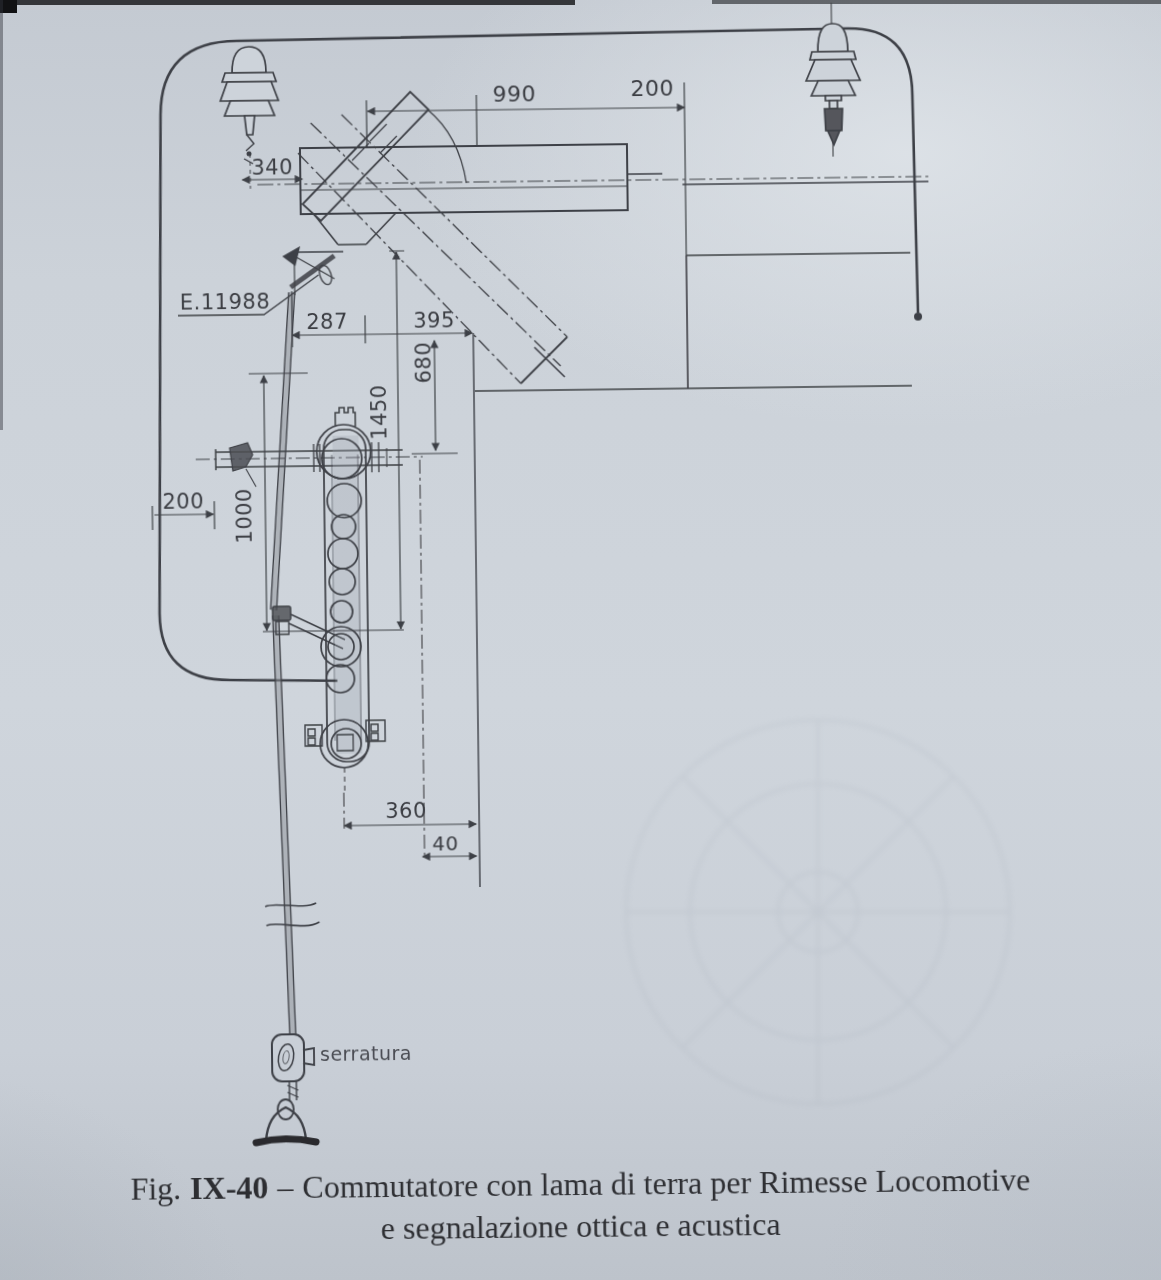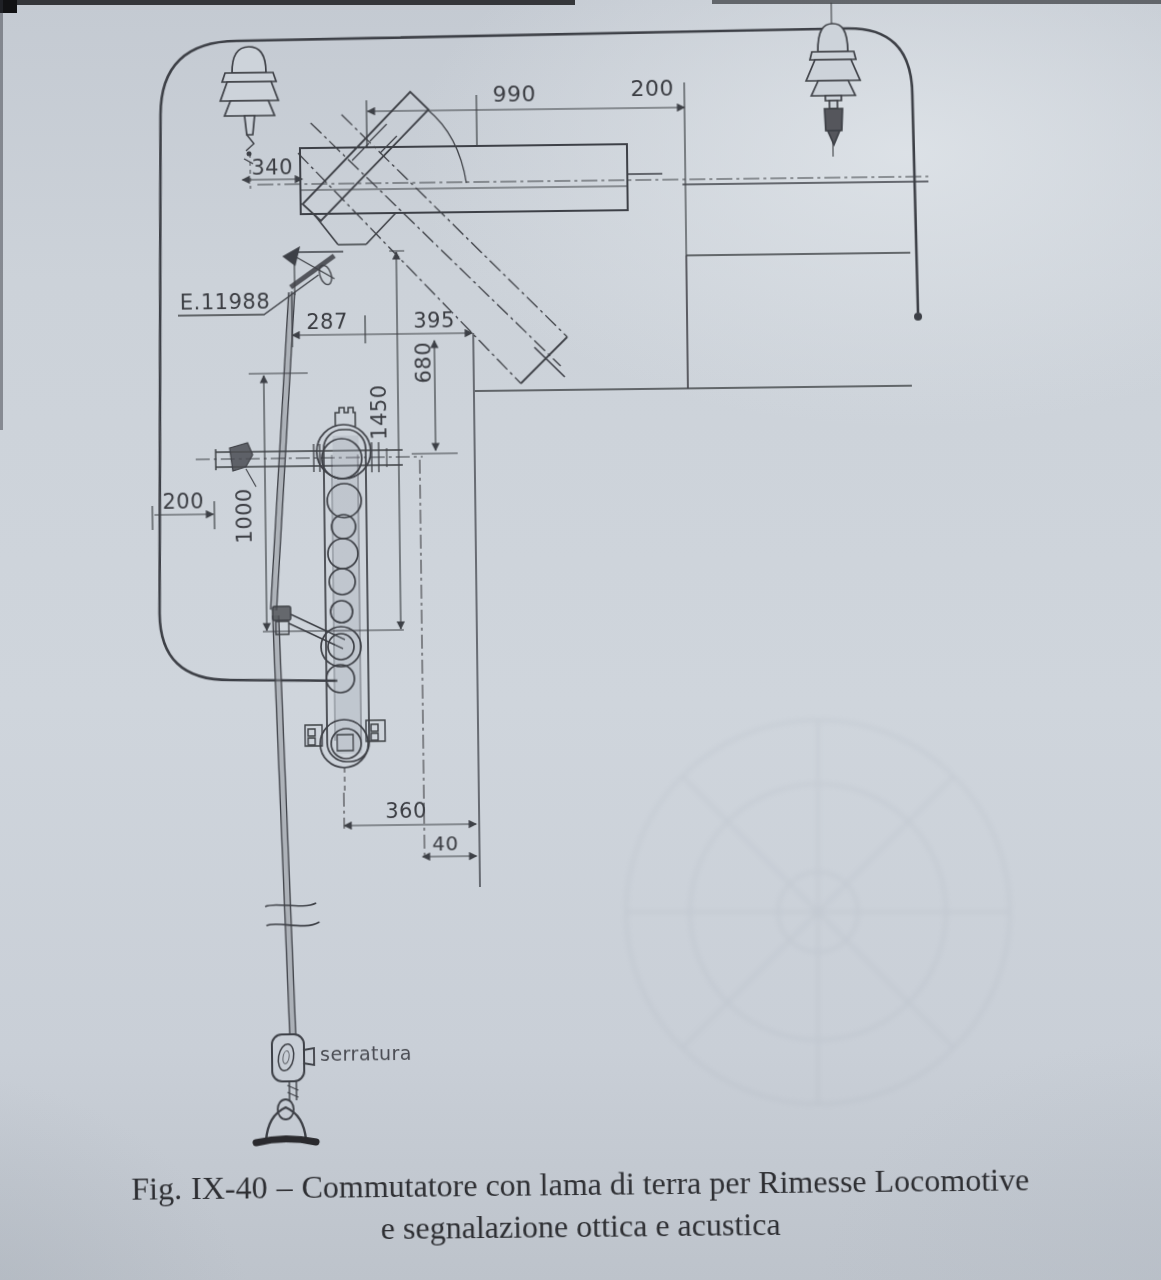--- a/index.html
+++ b/index.html
@@ -21,21 +21,21 @@
   svg.drawing line, svg.drawing path, svg.drawing rect, svg.drawing circle, svg.drawing ellipse, svg.drawing polygon{
     vector-effect:non-scaling-stroke;
   }
   .caption{
     position:absolute;left:0;top:1164px;width:1161px;text-align:center;
     font-family:"Liberation Serif","DejaVu Serif",serif;color:#2d2e32;
     transform:rotate(-0.6deg);
   }
   .caption-line1{display:flex;justify-content:center;gap:9px;font-size:32px;line-height:40px;}
   .caption-line2{font-size:32px;line-height:40px;margin-top:2px;}
-  .fig-number{font-weight:normal;}
+  .fig-number{font-weight:bold;}
 </style>
 </head>
 <body>
 
 <div class="page">
 
   <div class="scan-artifact scan-top-a"></div>
   <div class="scan-artifact scan-top-b"></div>
   <div class="scan-artifact scan-corner"></div>
   <div class="scan-artifact scan-left"></div>

